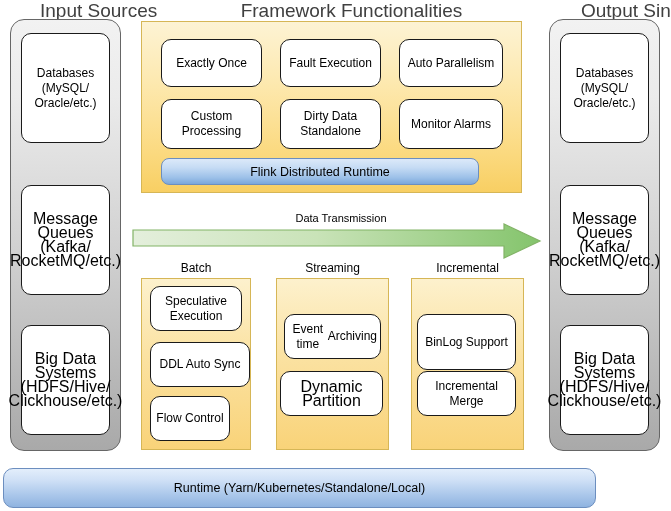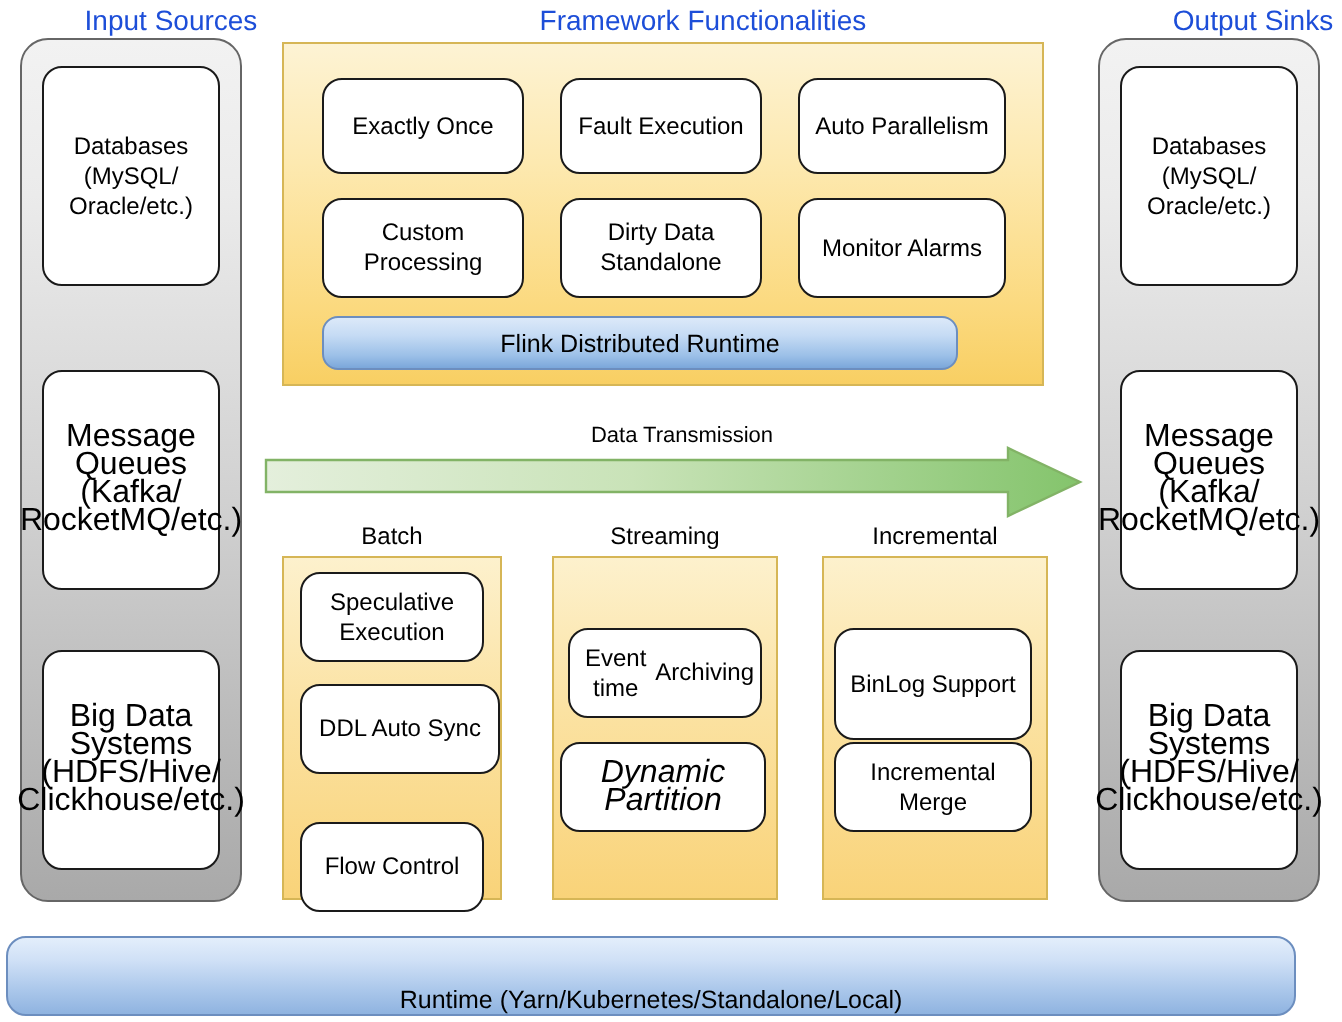--- a/index.html
+++ b/index.html
@@ -13,24 +13,24 @@
     position: relative;
     overflow: hidden;
     font-family: "Liberation Sans", sans-serif;
     color: #000000;
     -webkit-font-smoothing: antialiased;
   }
   .abs { position: absolute; box-sizing: border-box; }
 
   
   .caption {
-    font-size: 14px;
+    font-size: 19px;
     line-height: 17px;
     text-align: center;
-    color: #1d4ed8;
+    color: #404040;
     white-space: nowrap;
     padding-left: 40px;
   }
 
   
   .pipe {
     border: 1px solid #666666;
     border-radius: 14px;
     background: linear-gradient(to bottom, #f2f2f2 0%, #ebebeb 18%, #d0d0d0 55%, #a9a9a9 100%);
   }
@@ -177,31 +177,31 @@
 
 <div class="abs panel-yellow-flat" style="left:141px; top:278px; width:110px; height:172px;"></div>
 
 <div class="abs node" style="left:150px; top:286px; width:92px; height:45px; flex-direction:column;">
   <span>Speculative</span>
   <span>Execution</span>
 </div>
 <div class="abs node" style="left:150px; top:342px; width:100px; height:45px;">
   <span>DDL Auto Sync</span>
 </div>
-<div class="abs node" style="left:150px; top:396px; width:92px; height:45px;margin-top:15px;">
+<div class="abs node" style="left:150px; top:396px; width:80px; height:45px;">
   <span>Flow Control</span>
 </div>
 
 <div class="abs panel-yellow-flat" style="left:276px; top:278px; width:113px; height:172px;"></div>
 
 <div class="abs node" style="left:284px; top:314px; width:97px; height:45px; flex-direction:row;">
   <span>Event time</span>
   <span>Archiving</span>
 </div>
-<div class="abs node node-sm" style="left:280px; top:371px; width:103px; height:45px;font-style:italic;">
+<div class="abs node node-sm" style="left:280px; top:371px; width:103px; height:45px;">
   <span>Dynamic Partition</span>
 </div>
 
 <div class="abs panel-yellow-flat" style="left:411px; top:278px; width:113px; height:172px;"></div>
 
 <div class="abs node" style="left:417px; top:314px; width:99px; height:56px;text-align:center;">
   <span>BinLog Support</span>
 </div>
 <div class="abs node" style="left:417px; top:371px; width:99px; height:45px; flex-direction:column;">
   <span>Incremental</span>
@@ -223,15 +223,15 @@
   <span>RocketMQ/etc.)</span>
 </div>
 
 <div class="abs node node-sm" style="left:560px; top:325px; width:89px; height:110px; flex-direction:column;">
   <span>Big Data</span>
   <span>Systems</span>
   <span>(HDFS/Hive/</span>
   <span>Clickhouse/etc.)</span>
 </div>
 
-<div class="abs bar-blue-wide" style="left:3px; top:468px; width:645px; height:40px;align-items:flex-end;">
+<div class="abs bar-blue-wide" style="left:3px; top:468px; width:593px; height:40px;">
   <span>Runtime (Yarn/Kubernetes/Standalone/Local)</span>
 </div>
 
 </body></html>

